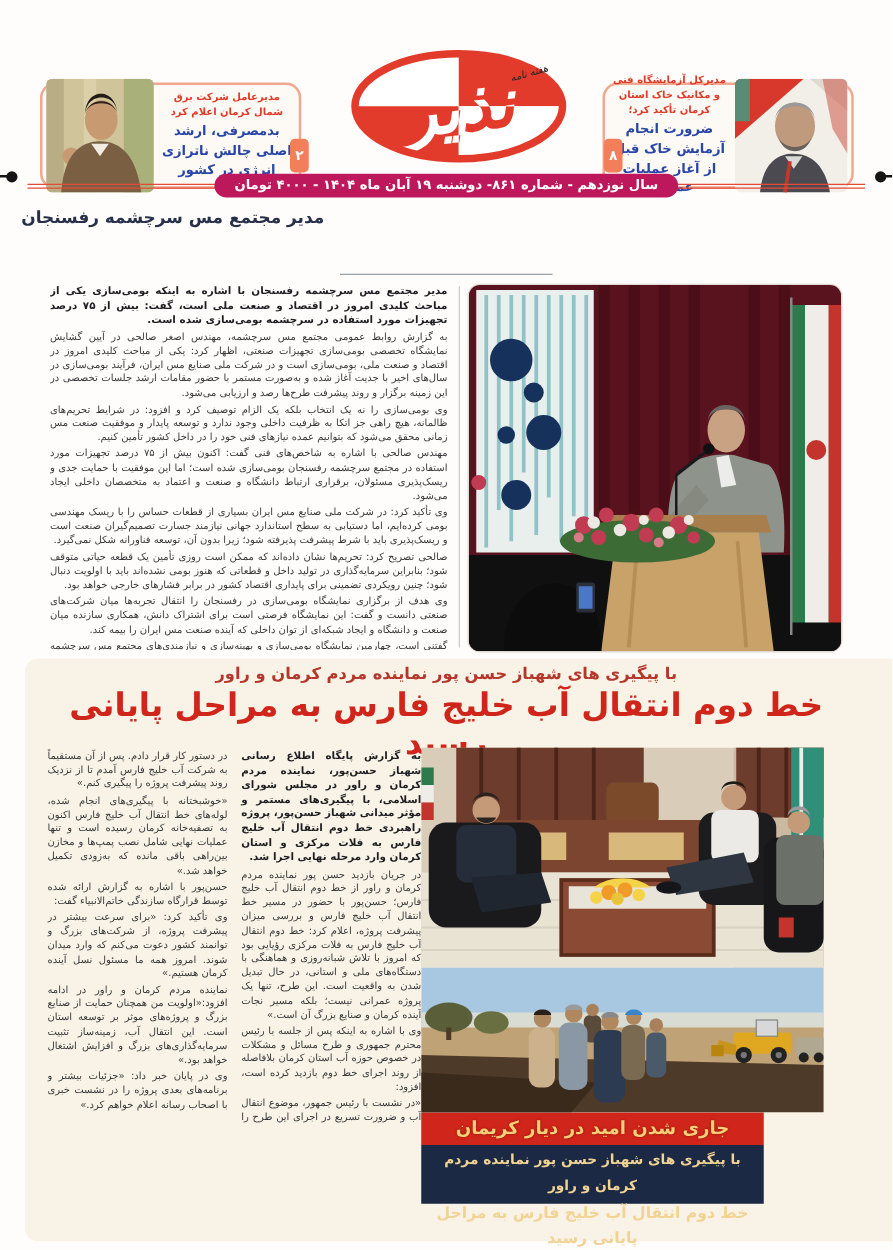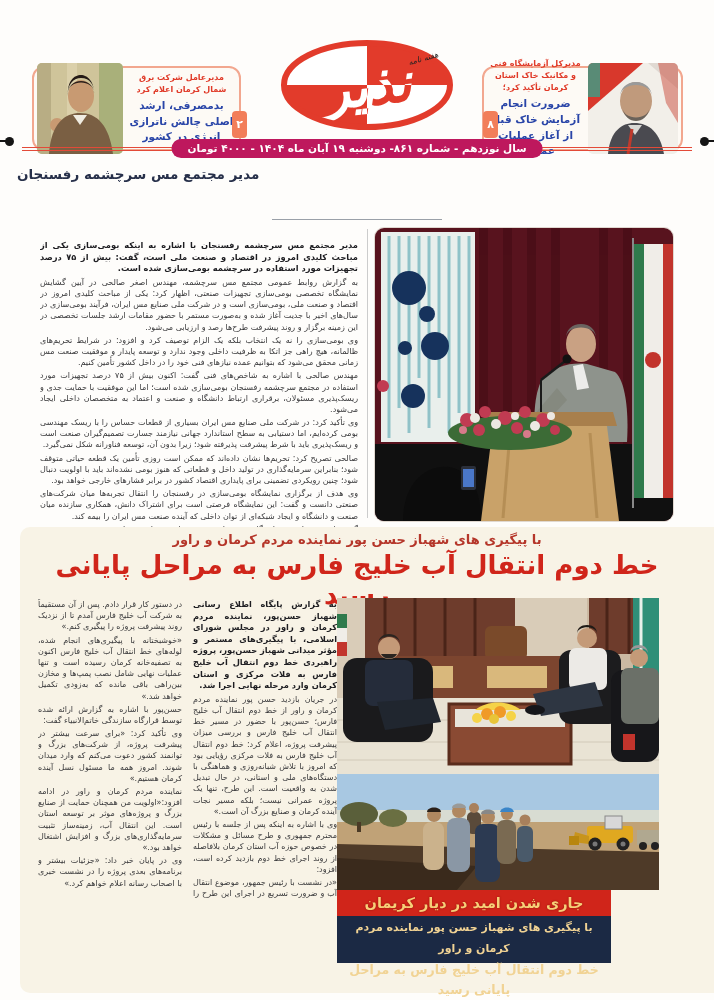--- a/index.html
+++ b/index.html
@@ -26,21 +26,21 @@
              direction:rtl;z-index:2;}
   
   .centered{position:absolute;left:17px;width:606px;text-align:left;direction:rtl;}
   #a1-kicker{top:166px;font-size:13.5px;font-weight:bold;color:#27304a;}
   #a1-headline{top:183px;font-size:22px;font-weight:bold;color:#2a3248;letter-spacing:-0.2px;}
   #a1-divider{position:absolute;top:219px;left:50%;transform:translateX(-50%);width:170px;height:1px;background:#9aa0a8;}
   #a1-body{position:absolute;left:40px;top:227px;width:634px;height:293px;}
   #a1-photo{position:absolute;right:0;top:0;width:298px;height:293px;border-radius:10px;overflow:hidden;border:1px solid #e0d8d0;}
   #a1-vdiv{position:absolute;right:306px;top:2px;height:289px;width:1px;background:#cccccc;}
   .a-text{font-size:8px;line-height:1.4;text-align:justify;color:#38383a;direction:rtl;overflow:hidden;}
-  #a1-text{position:absolute;left:0;top:13px;width:318px;height:293px;}
+  #a1-text{position:absolute;left:0;top:0;width:318px;height:293px;}
   .a-text p{margin:0 0 2px 0;}
   .lead{font-weight:bold;color:#1e1e22;font-size:8.3px;}
   
   #section2{position:absolute;left:20px;top:527px;width:674px;height:466px;background:#f8f3e6;border-radius:10px;padding-left:33px;}
   .centered2{position:absolute;left:0;width:674px;text-align:center;direction:rtl;}
   #a2-kicker{top:5px;font-size:13px;font-weight:bold;color:#b5362a;}
   #a2-headline{top:23px;font-size:26px;font-weight:bold;color:#d0251a;}
   #a2-text{position:absolute;left:18px;top:72px;width:299px;height:388px;column-count:2;column-gap:11px;}
   #a2-photos{position:absolute;left:317px;top:71px;width:274px;}
   #a2-photos svg{display:block;}

